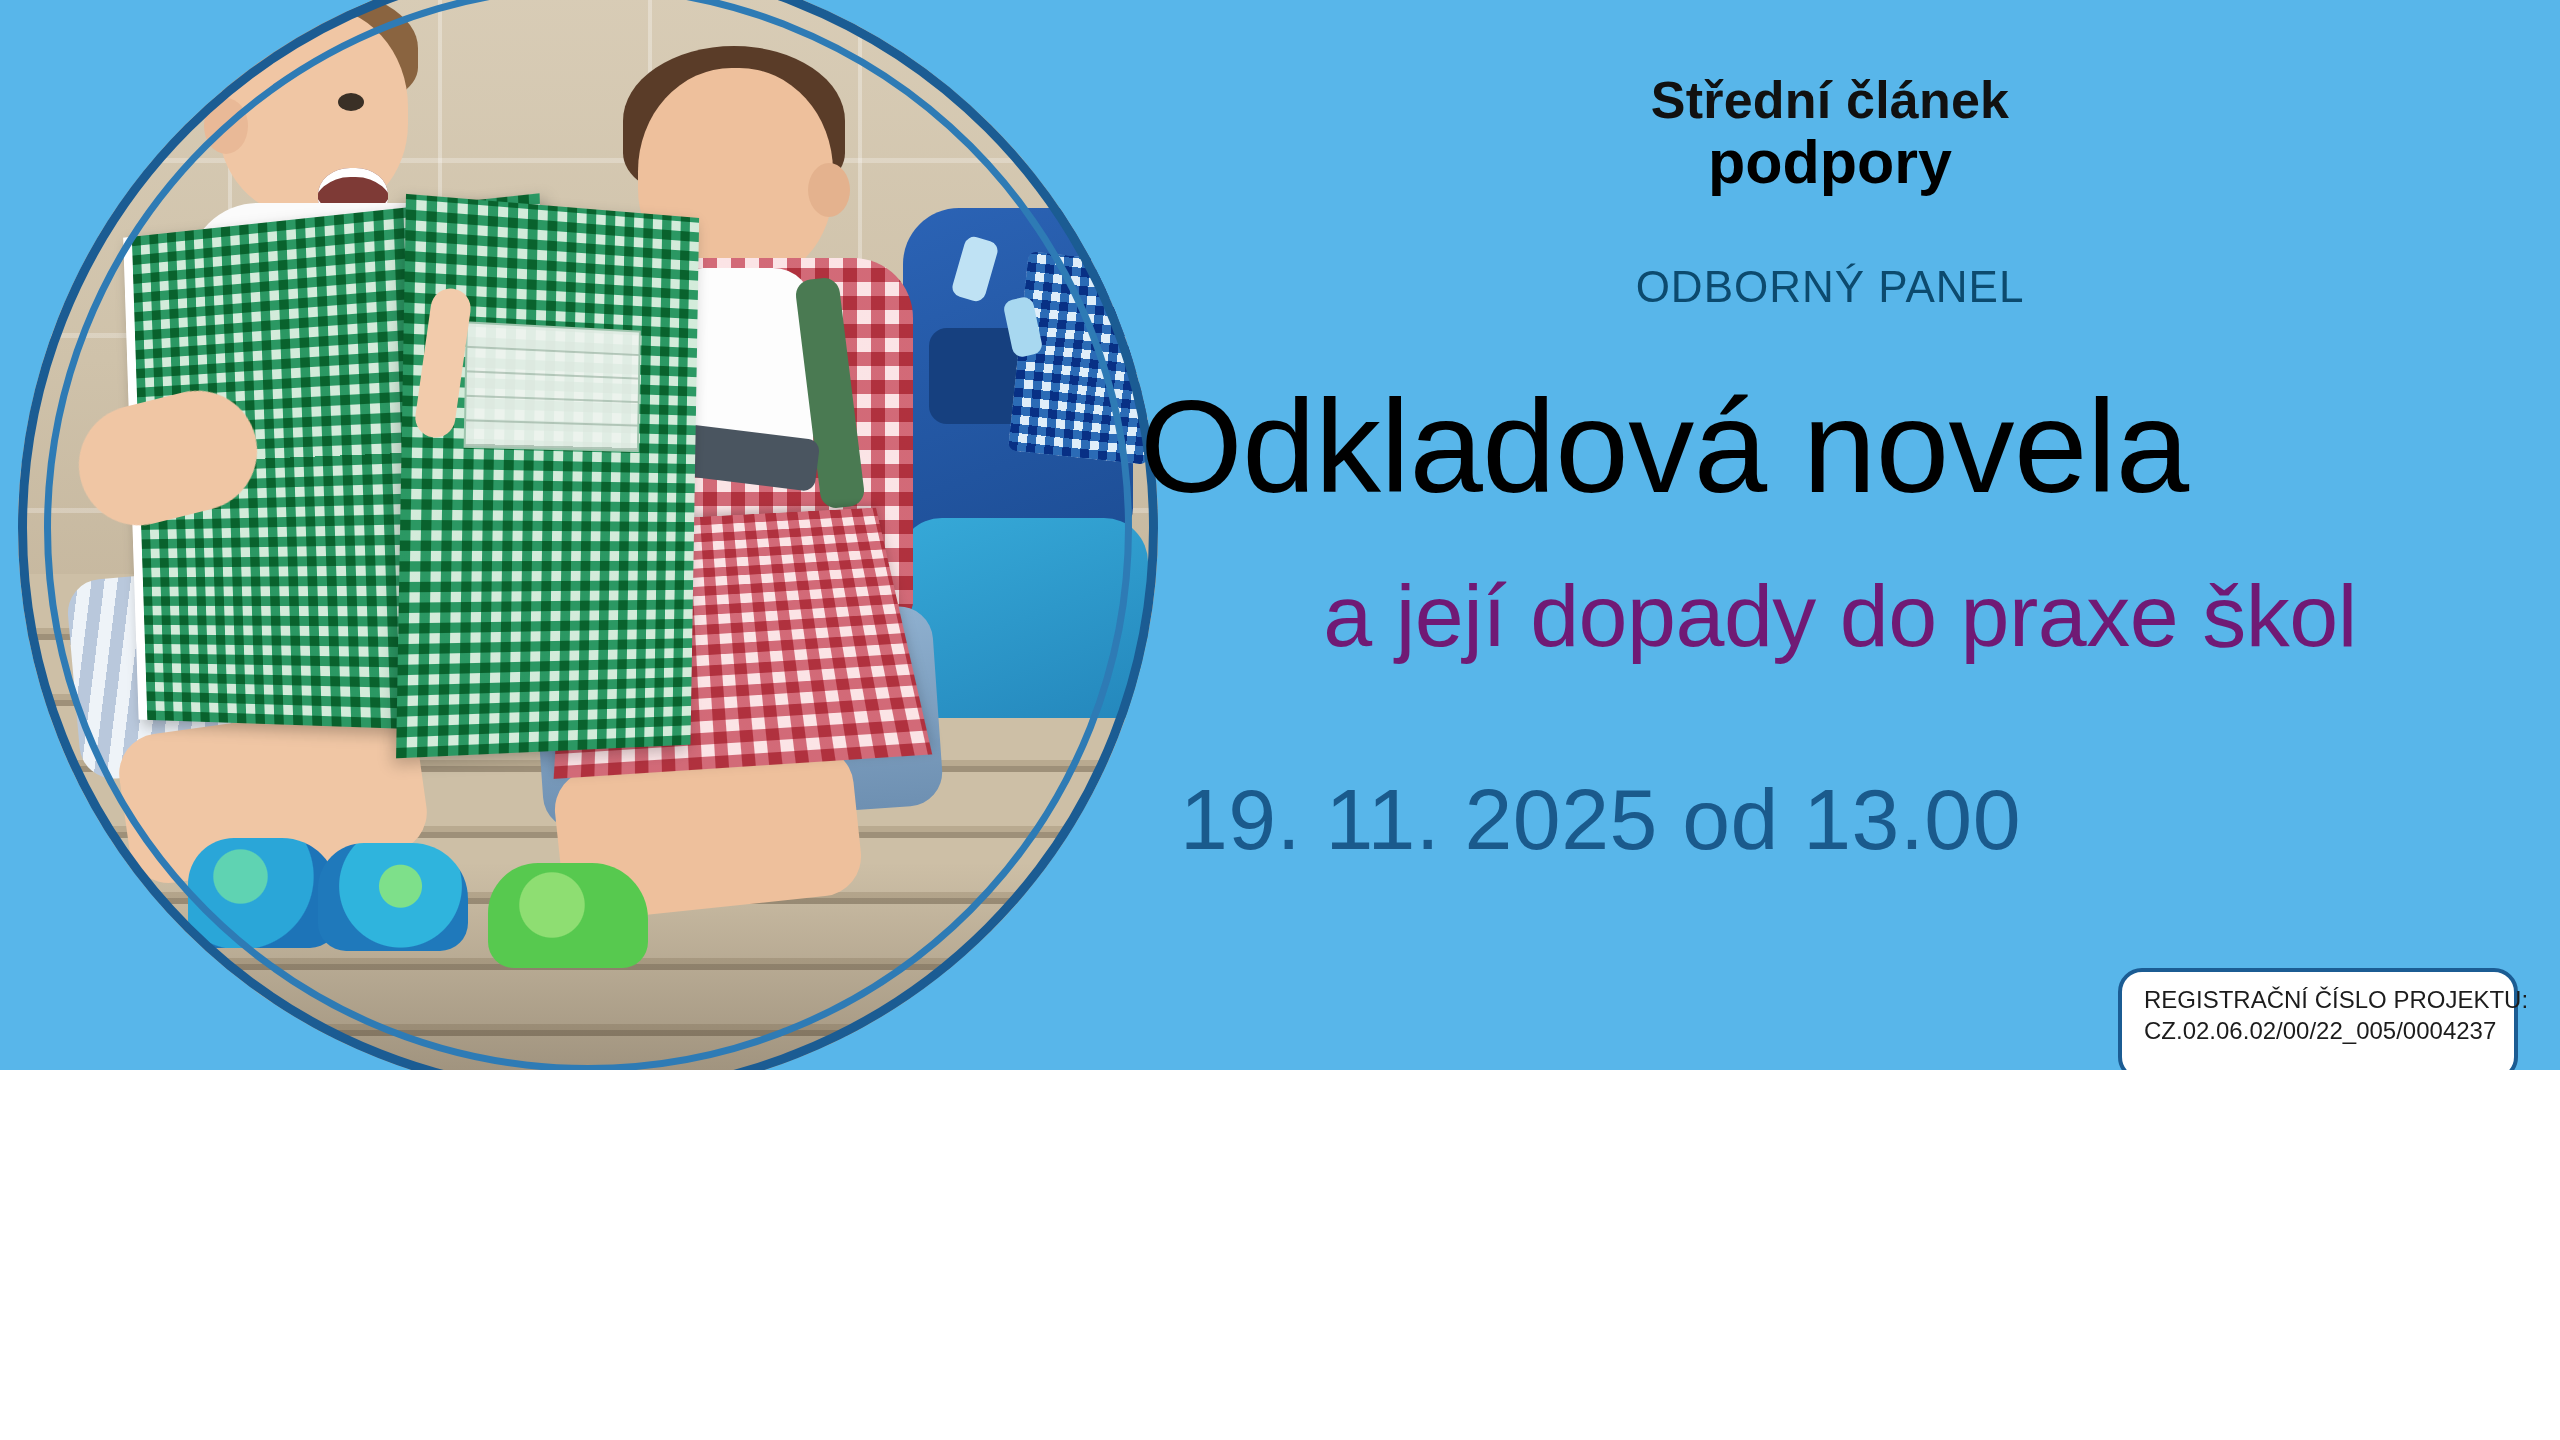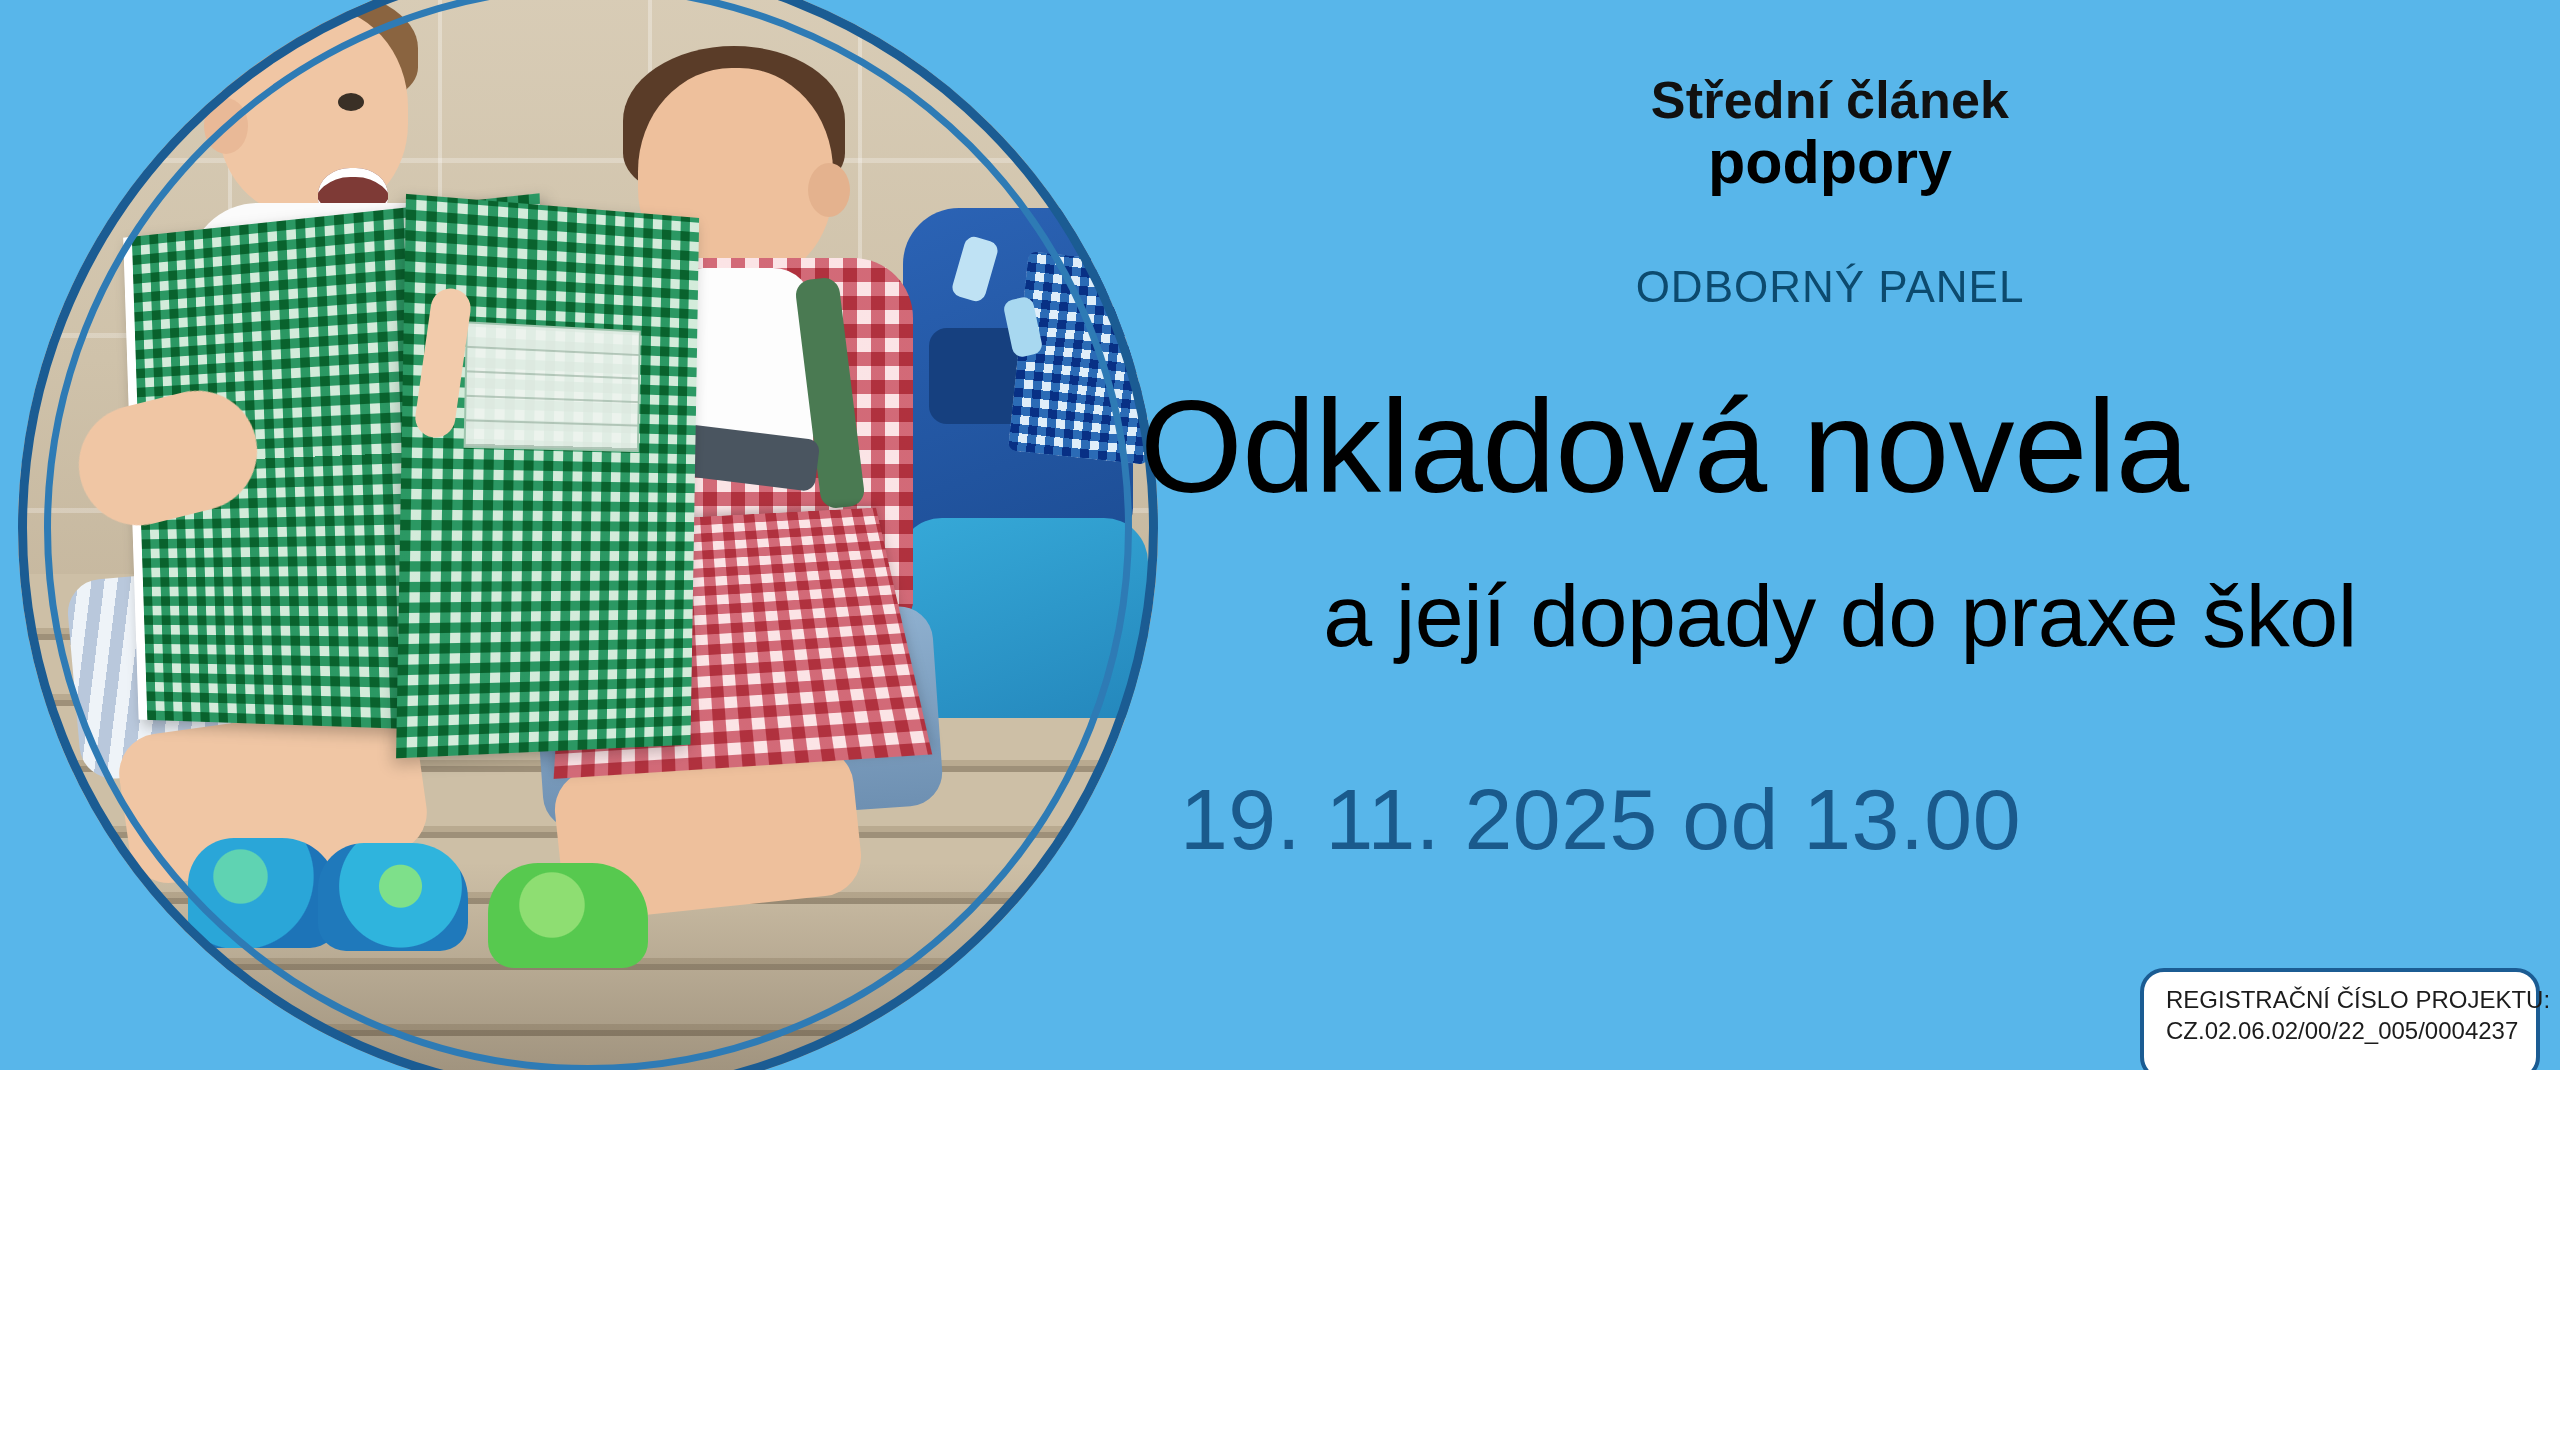--- a/index.html
+++ b/index.html
@@ -356,21 +356,21 @@
     line-height: 1.02;
     letter-spacing: -.5px;
   }
 
   .subhead {
     position: absolute;
     left: 1140px; top: 570px;
     width: 1400px;
     text-align: center;
     font-size: 88px;
-    color: #000000;
+    color: #701a75;
     line-height: 1.05;
     letter-spacing: -.5px;
   }
 
   .datetime {
     position: absolute;
     left: 1180px; top: 770px;
     width: 1330px;
     text-align: left;
     font-size: 86px;
@@ -381,21 +381,20 @@
   
   .reg-box {
     position: absolute;
     left: 2118px; top: 968px;
     width: 400px;
     padding: 13px 18px 31px 22px;
     box-sizing: border-box;
     background: #ffffff;
     border: 4px solid #1b5c93;
     border-radius: 24px;
-    margin-left: 22px;
   }
   .reg-line {
     font-size: 24px;
     color: #1c1c1c;
     line-height: 1.28;
     white-space: nowrap;
   }
 
   
   .footer {

